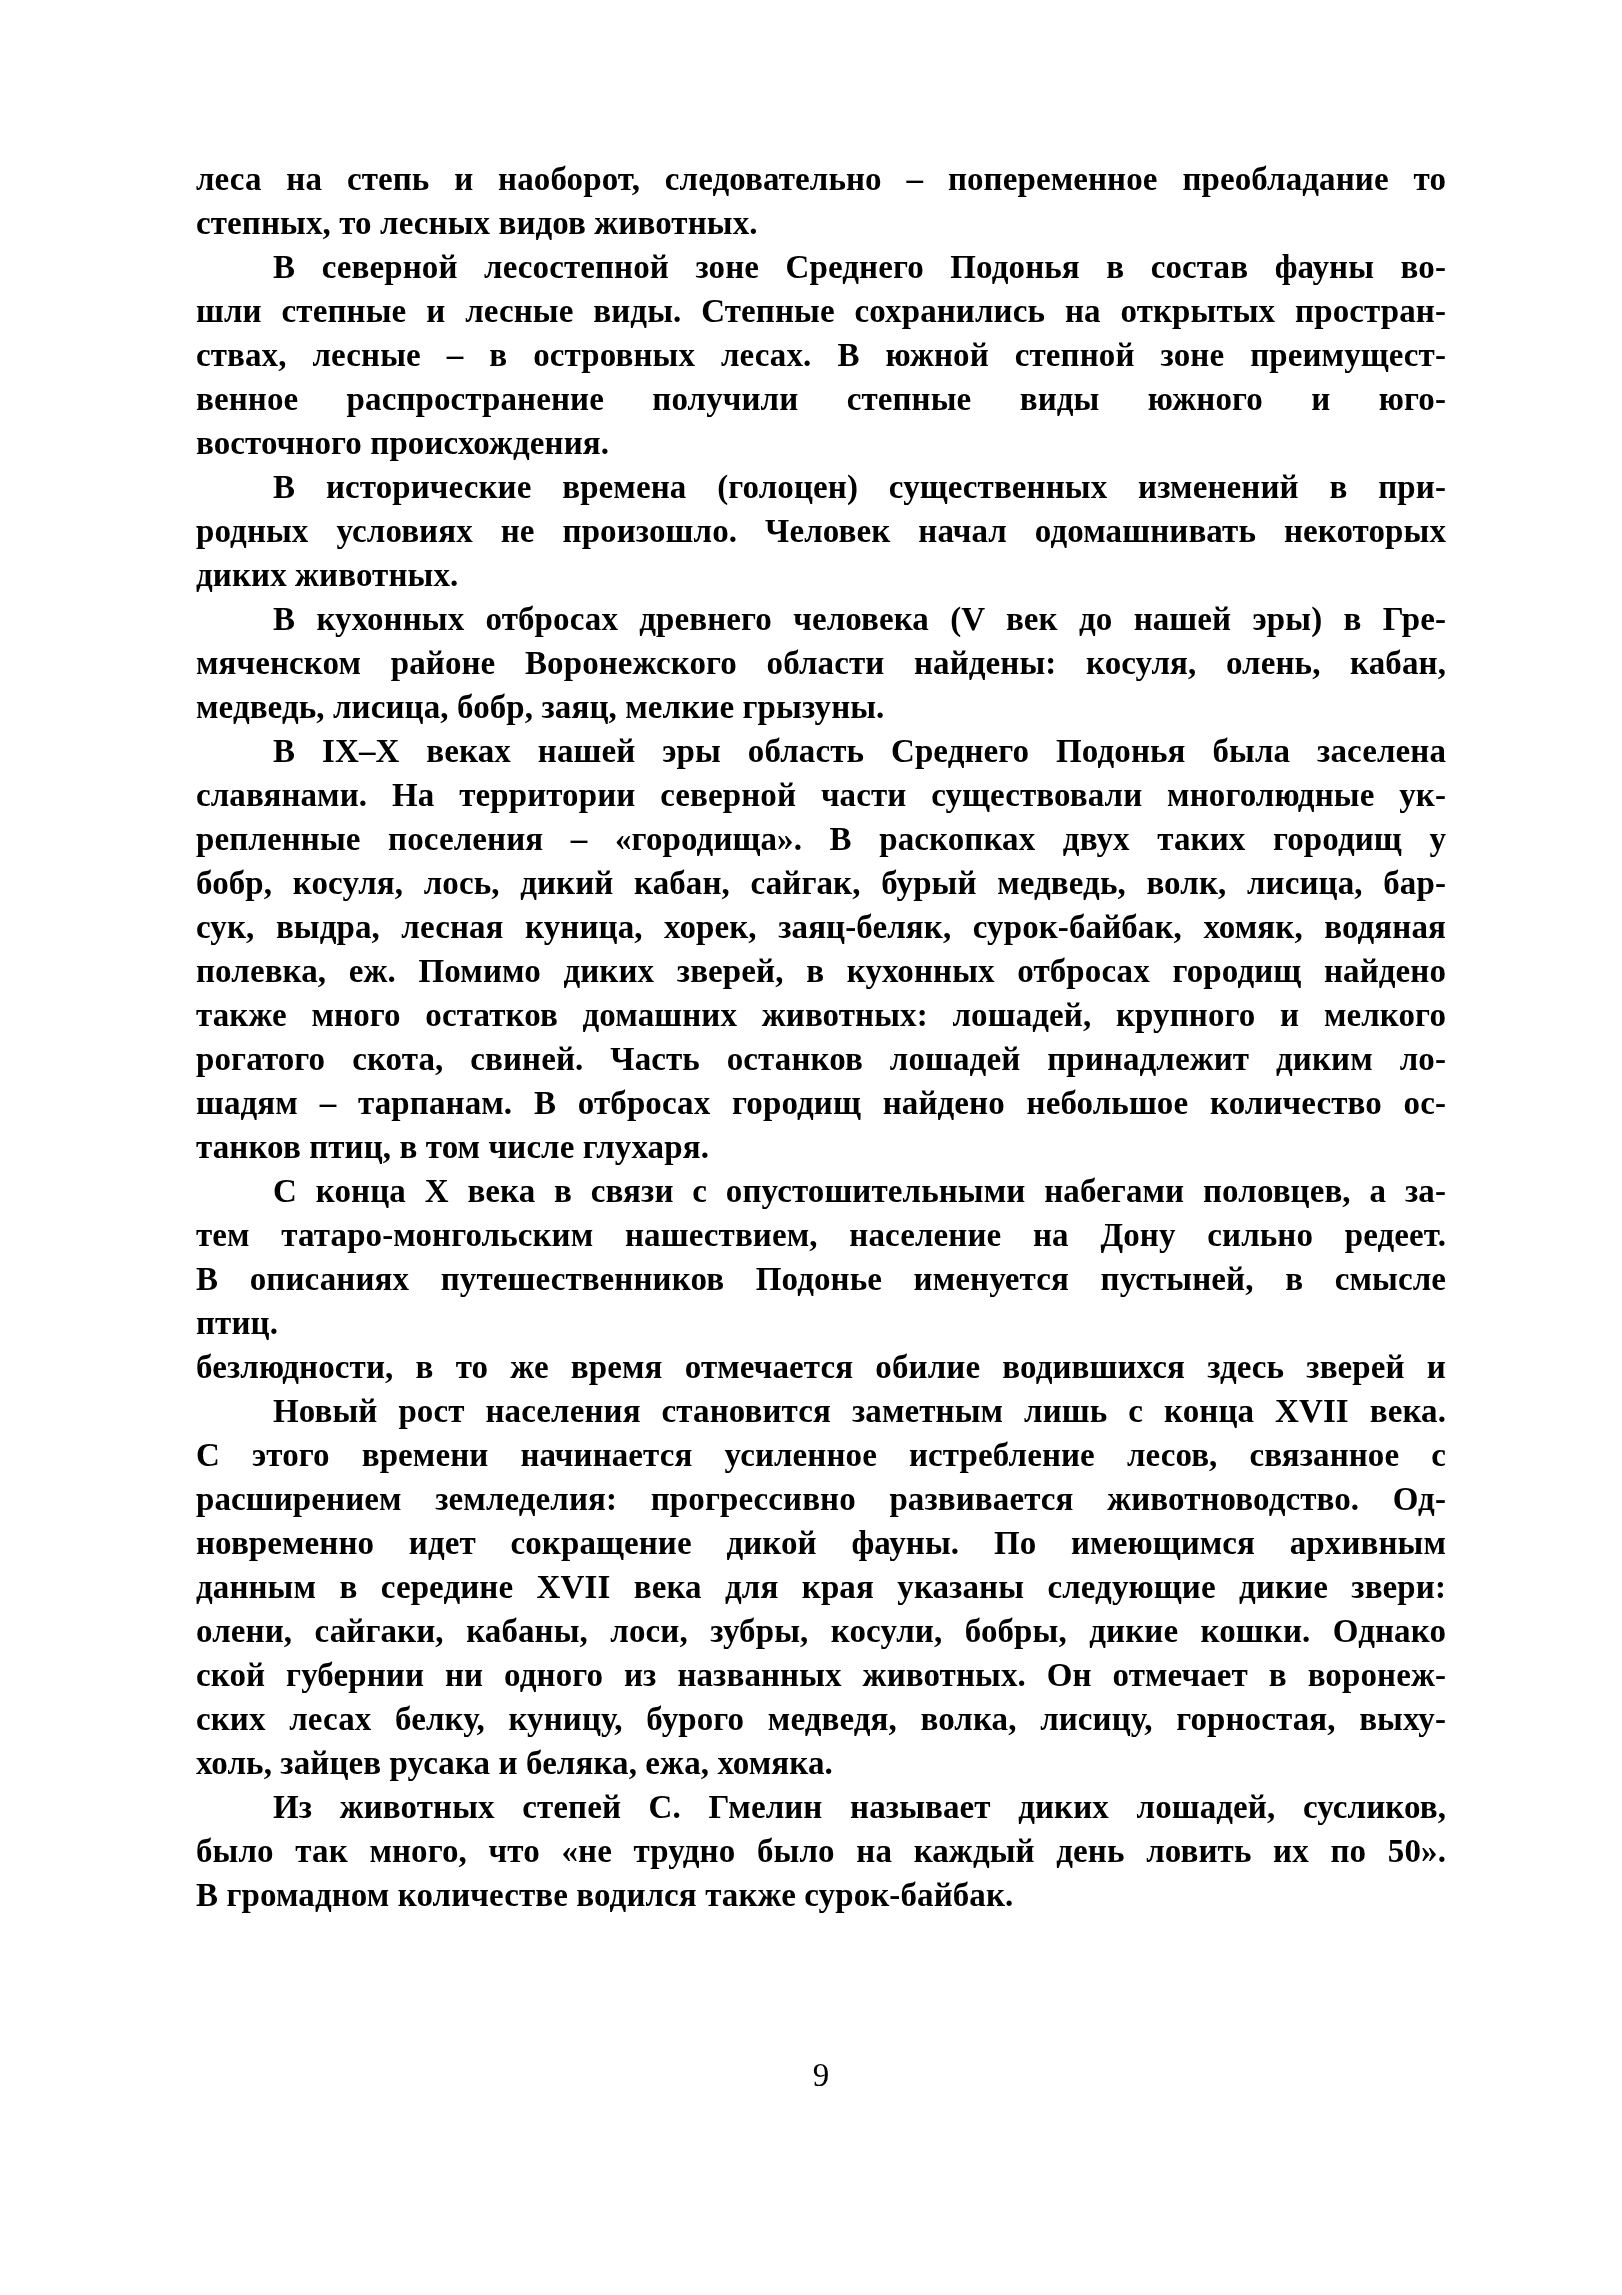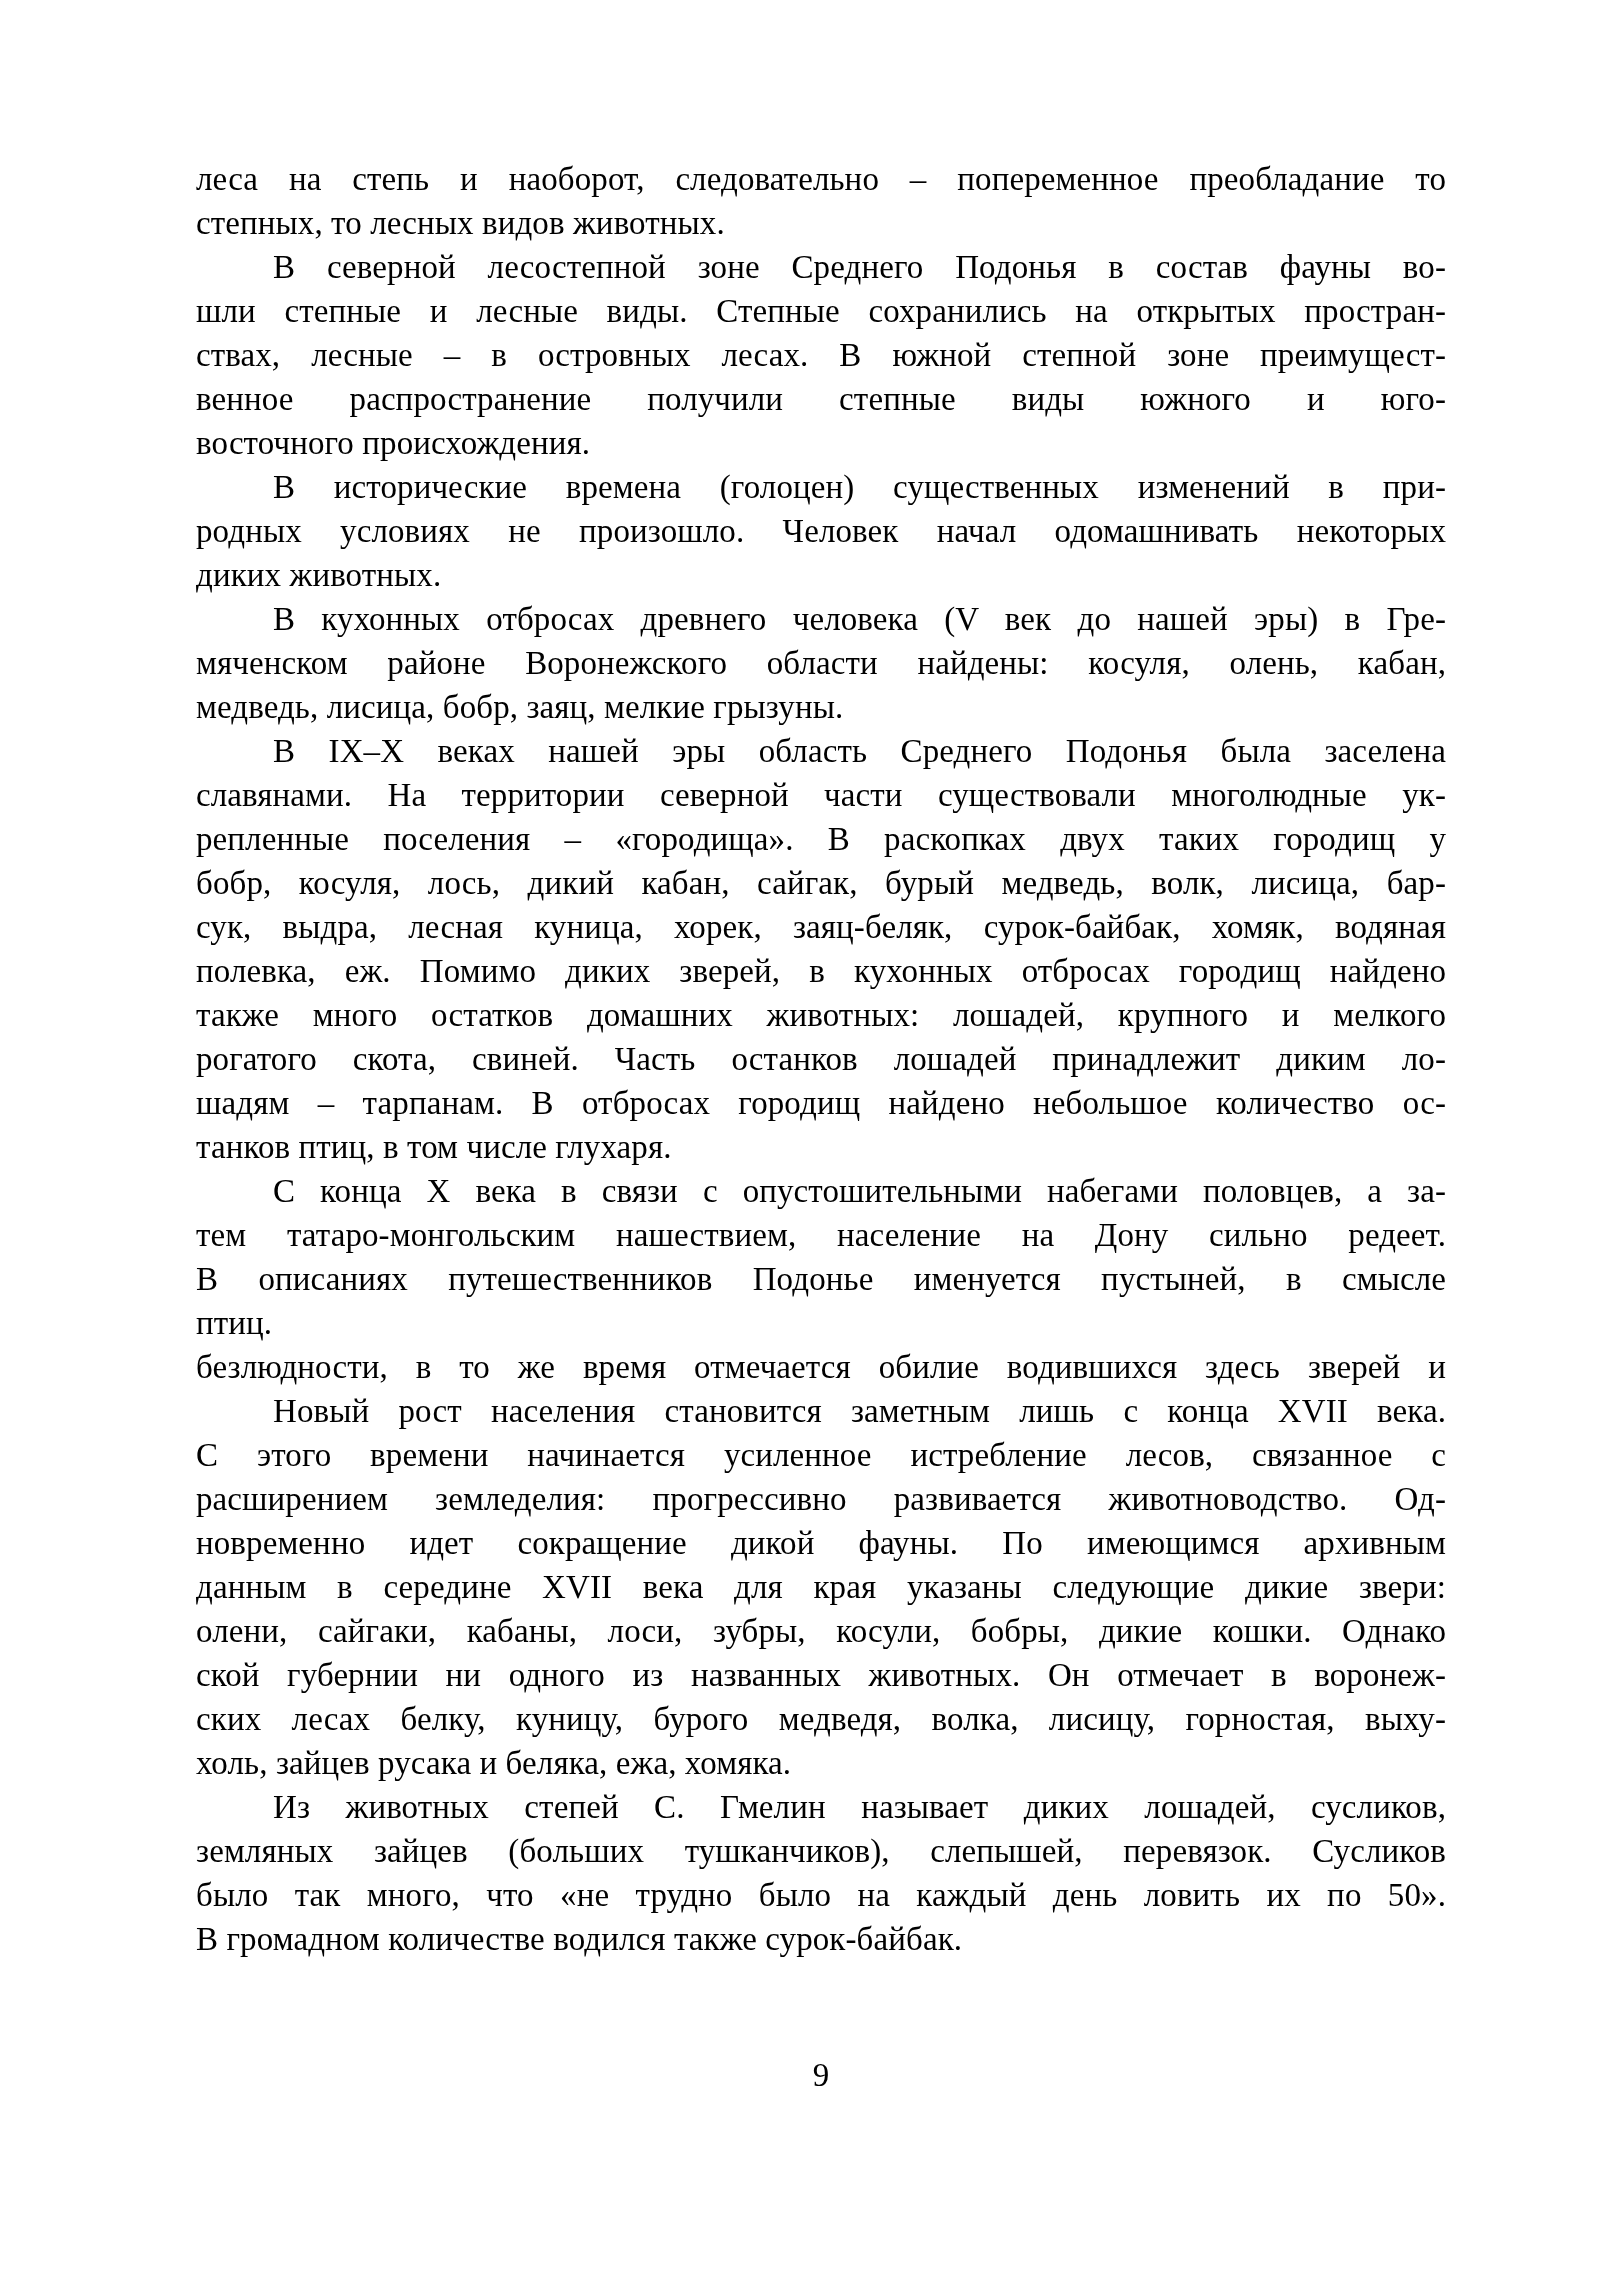--- a/index.html
+++ b/index.html
@@ -28,20 +28,21 @@
     width: 1250px;
   }
   .line {
     font-size: 33px;
     line-height: 44px;
     height: 44px;
     overflow: hidden;
     text-align: justify;
     text-align-last: justify;
     letter-spacing: 0.1px;
+    font-weight: bold;
   }
   .line.ind {
     text-indent: 77px;
   }
   .line.end {
     text-align: center;
     text-align-last: left;
   }
   .page-number {
     position: absolute;
@@ -89,19 +90,18 @@
       <div class="line ind">Новый рост населения становится заметным лишь с конца XVII века.</div>
       <div class="line">С этого времени начинается усиленное истребление лесов, связанное с</div>
       <div class="line">расширением земледелия: прогрессивно развивается животноводство. Од-</div>
       <div class="line">новременно идет сокращение дикой фауны. По имеющимся архивным</div>
       <div class="line">данным в середине XVII века для края указаны следующие дикие звери:</div>
       <div class="line">олени, сайгаки, кабаны, лоси, зубры, косули, бобры, дикие кошки. Однако</div>
       <div class="line">ской губернии ни одного из названных животных. Он отмечает в воронеж-</div>
       <div class="line">ских лесах белку, куницу, бурого медведя, волка, лисицу, горностая, выху-</div>
       <div class="line end">холь, зайцев русака и беляка, ежа, хомяка.</div>
       <div class="line ind">Из животных степей С. Гмелин называет диких лошадей, сусликов,</div>
-      <div class="line">земляных зайцев (больших тушканчиков), слепышей, перевязок. Сусликов</div>
       <div class="line">было так много, что «не трудно было на каждый день ловить их по 50».</div>
       <div class="line end">В громадном количестве водился также сурок-байбак.</div>
     </div>
   <div class="page-number">9</div>
 </div>
 
 
 </body></html>

